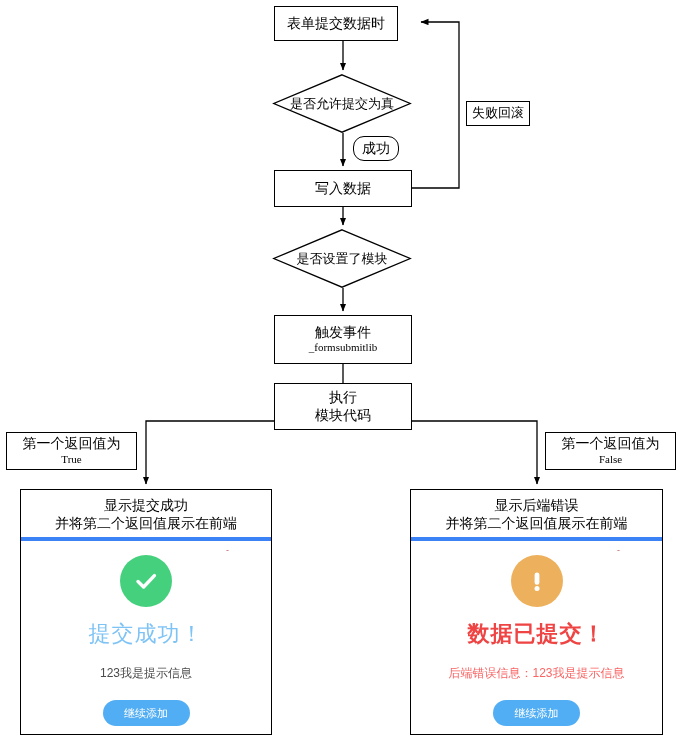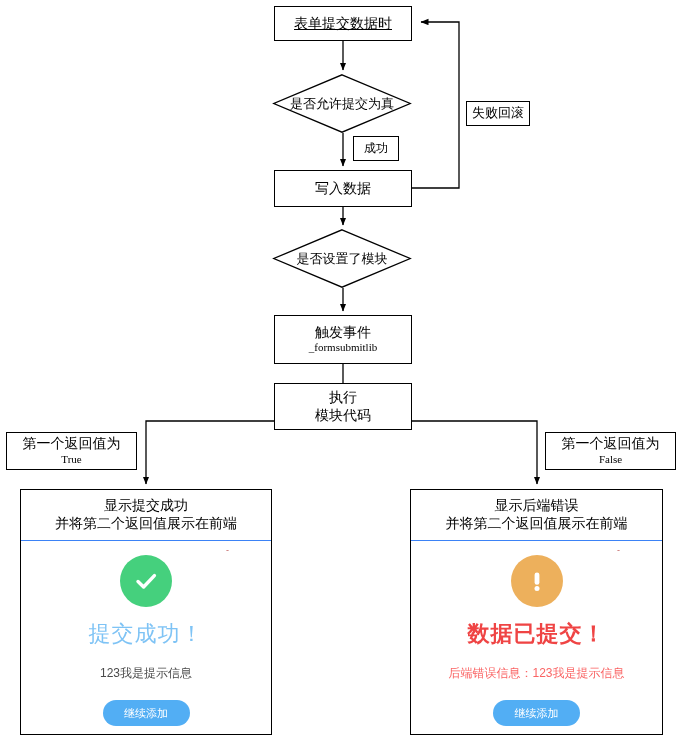--- a/index.html
+++ b/index.html
@@ -78,21 +78,21 @@
   
   .panel {
     position: absolute;
     box-sizing: border-box;
     border: 1px solid #000000;
     background: #ffffff;
     z-index: 3;
   }
   .panel-header {
     box-sizing: border-box;
-    border-bottom: 1px solid #3b82f6;
+    border-bottom: 4px solid #3b82f6;
     text-align: center;
     font-size: 14px;
     line-height: 1.3;
     color: #000;
     padding: 6px 4px 7px 4px;
   }
   .panel-body {
     box-sizing: border-box;
     display: flex;
     flex-direction: column;
@@ -159,35 +159,35 @@
 
     <line x1="343" y1="364" x2="343" y2="391" stroke="#000" stroke-width="1.3" marker-end="url(#arrowhead)"></line>
 
     <polyline points="412,188 459,188 459,22 421,22" fill="none" stroke="#000" stroke-width="1.3" marker-end="url(#arrowhead)"></polyline>
 
     <polyline points="274,421 146,421 146,484" fill="none" stroke="#000" stroke-width="1.3" marker-end="url(#arrowhead)"></polyline>
 
     <polyline points="412,421 537,421 537,484" fill="none" stroke="#000" stroke-width="1.3" marker-end="url(#arrowhead)"></polyline>
   </svg>
 
-  <div class="node" style="left:274px; top:6px; width:138px; height:35px;text-decoration:underline;">
+  <div class="node" style="left:274px; top:6px; width:124px; height:35px;">
     <span>表单提交数据时</span>
   </div>
 
   <div class="diamond" style="left:273px; top:74px; width:138px; height:59px;">
     <svg width="138" height="59" viewBox="0 0 138 59">
       <polygon points="69,0.8 137.2,29.5 69,58.2 0.8,29.5" fill="#ffffff" stroke="#000000" stroke-width="1.3"></polygon>
     </svg>
     <div class="dlabel">
       <span>是否允许</span>
       <span>提交为真</span>
     </div>
   </div>
 
-  <div class="node" style="left:353px; top:136px; width:46px; height:25px; font-size:12px;">
+  <div class="node" style="left:353px; top:136px; width:46px; height:25px; font-size:14px;border-radius:11px;">
     <span>成功</span>
   </div>
 
   <div class="node" style="left:466px; top:101px; width:64px; height:25px; font-size:13px;">
     <span>失败回滚</span>
   </div>
 
   <div class="node" style="left:274px; top:170px; width:138px; height:37px;">
     <span>写入数据</span>
   </div>

